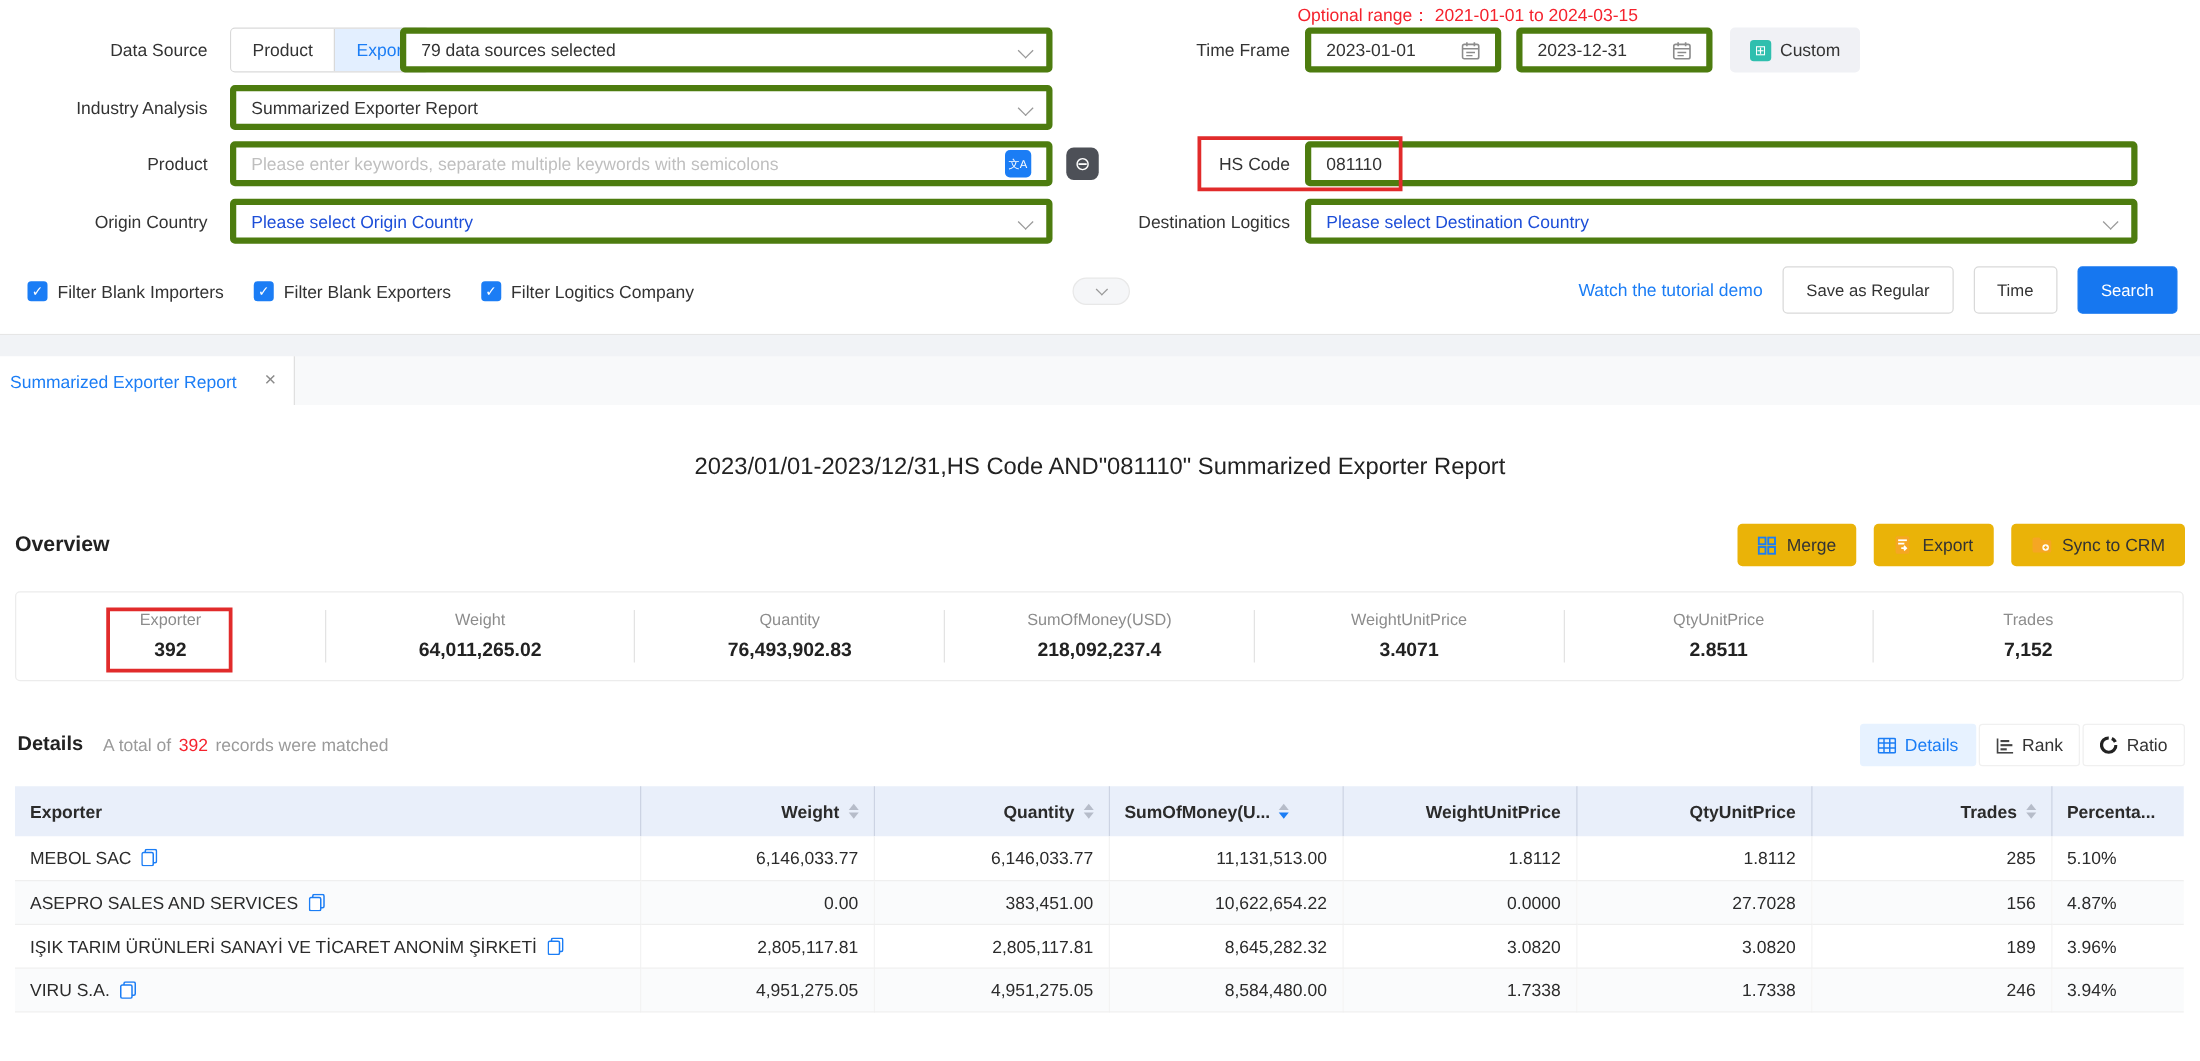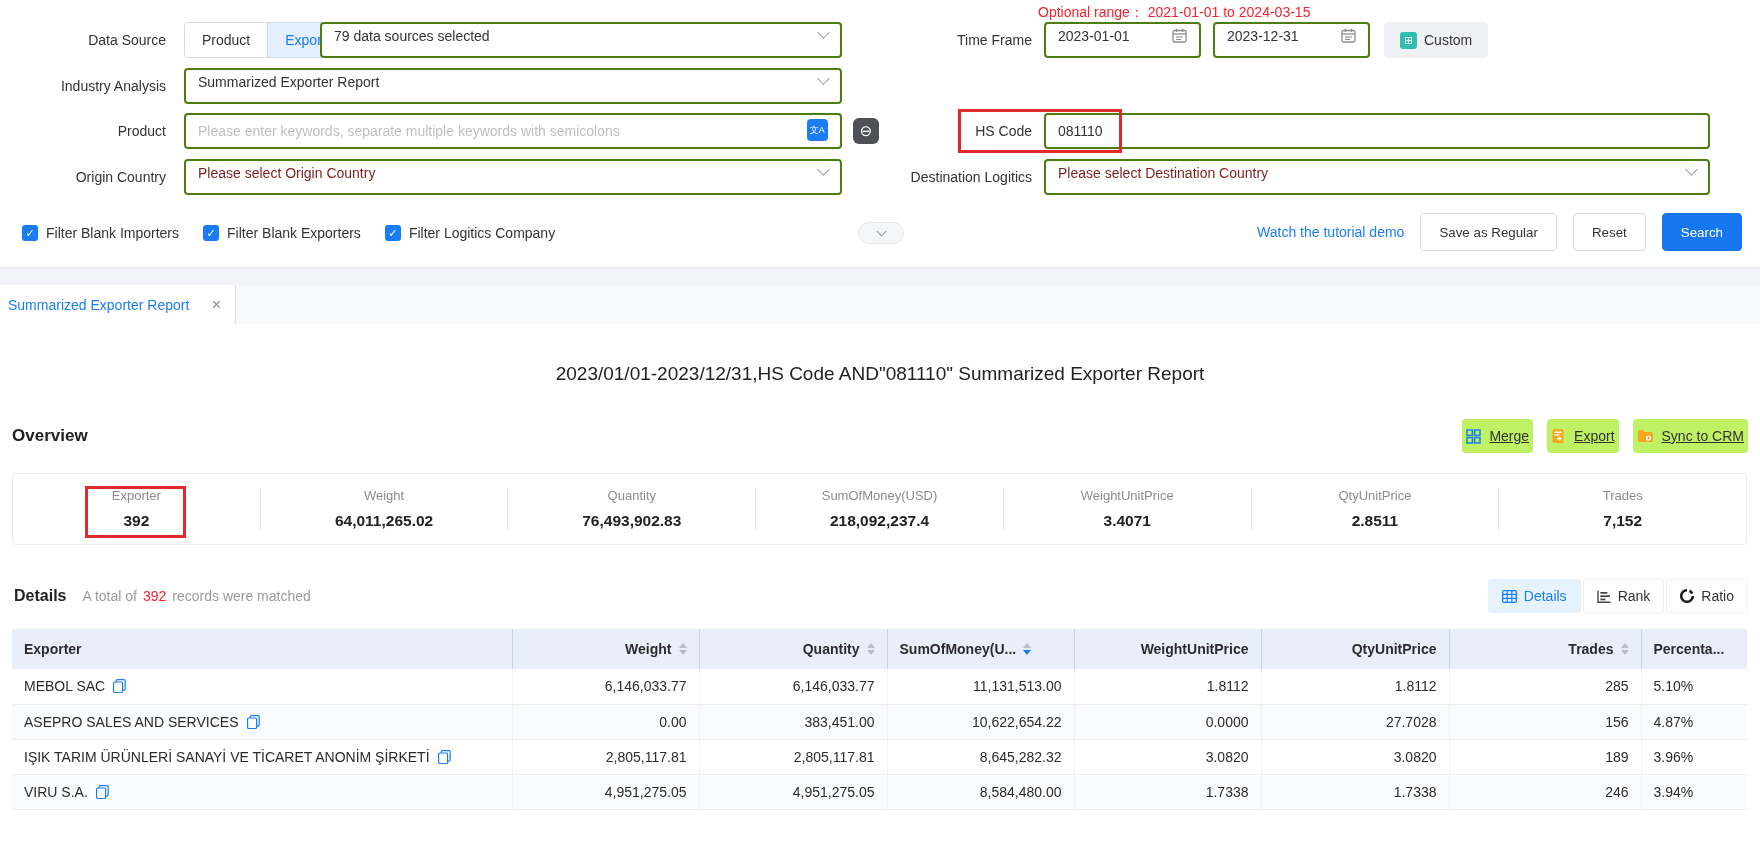--- a/index.html
+++ b/index.html
@@ -7,23 +7,23 @@
     font-family:"Liberation Sans","DejaVu Sans",sans-serif; color:#333; font-size:14px; }
   .topfade { position:absolute; left:0; top:0; width:1760px; height:18px;
     background:linear-gradient(#d7dade,#ffffff); z-index:0; }
 
   
   .filter-panel { position:relative; width:1760px; height:267px; background:#fff; z-index:1; }
   .frow { position:absolute; left:0; width:1760px; height:36px; display:flex; align-items:center; }
   .flabel { position:absolute; width:166px; text-align:right; color:#333; }
   .rlabel { position:absolute; left:820px; width:212px; text-align:right; color:#333; }
   .ctrl { position:absolute; height:36px; display:flex; align-items:center; }
-  .select, .tinput { border:2px solid #4d7c0f; border-radius:4px; background:#fff; height:36px;
-    display:flex; padding:4px 12px; }
-  .ph { color:#7f1d1d; }
+  .select, .tinput { border:5px solid #4d7c0f; border-radius:4px; background:#fff; height:36px;
+    display:flex; align-items:center; padding:4px 12px; }
+  .ph { color:#1d4ed8; }
   .chev { width:9px; height:9px; border-right:1.5px solid #999; border-bottom:1.5px solid #999;
     transform:rotate(45deg); margin-left:auto; flex:0 0 auto; }
   .seg { display:flex; border:1px solid #d9d9d9; border-radius:4px; overflow:hidden; height:36px; }
   .seg div { padding:0 17px; display:flex; align-items:center; cursor:pointer; }
   .seg .on { background:#e3efff; color:#1b7df5; }
   .seg .off { background:#fff; color:#333; border-right:1px solid #d9d9d9; }
   input.real { border:none; outline:none; font:inherit; color:#333; width:100%; background:transparent; }
   input.real::placeholder { color:#bfbfbf; }
   .optrange { position:absolute; left:1038px; top:4px; color:#f5222d; font-size:14px; }
   .calicon { margin-left:auto; flex:0 0 auto; }
@@ -56,22 +56,22 @@
     padding:0 14px 0 8px; border-right:1px solid #e0e0e0; cursor:pointer; }
   .tab .t { color:#1b7df5; }
   .tab .x { color:#8a8a8a; font-size:16px; margin-left:auto; cursor:pointer; }
   .tabrest { position:absolute; left:236px; top:0; right:0; height:39px; background:#f8f9fa; }
 
   
   .report-title { text-align:center; font-size:19px; color:#222; margin:40px 0 0 0; }
   .ovrow { display:flex; align-items:center; margin:34px 12px 0 12px; }
   .ovhead { font-size:17px; font-weight:bold; color:#222; }
   .ovbtns { margin-left:auto; display:flex; gap:14px; }
-  .gbtn { background:#bef264; border-radius:4px; height:34px; padding:0 4px; display:flex;
-    align-items:center; gap:8px; cursor:pointer; color:#333;text-decoration:underline; }
+  .gbtn { background:#eab308; border-radius:4px; height:34px; padding:0 16px; display:flex;
+    align-items:center; gap:8px; cursor:pointer; color:#333; }
 
   .stats { position:relative; margin:20px 12px 0 12px; width:1735px; height:72px; border:1px solid #ececec;
     border-radius:4px; display:flex; align-items:center; }
   .stat { flex:1; display:flex; flex-direction:column; align-items:center; gap:9px; }
   .stat + .stat { border-left:1px solid #e3e3e3; }
   .stat .lb { color:#8c8c8c; font-size:13px; }
   .stat .vl { color:#222; font-size:15.5px; font-weight:bold; }
 
   .detrow { display:flex; align-items:center; margin:34px 12px 0 14px; }
   .dethead { font-size:16px; font-weight:bold; color:#222; }
@@ -219,21 +219,21 @@
       <span class="cbbox">✓</span>
       <span>Filter Logitics Company</span>
     </div>
   </div>
   <div class="expander">
     <span class="chev"></span>
   </div>
   <div class="actions">
     <span class="link">Watch the tutorial demo</span>
     <button class="btn">Save as Regular</button>
-    <button class="btn">Reset</button>
+    <button class="btn">Time</button>
     <button class="btn primary">Search</button>
   </div>
 </div>
 
 <div class="tabbar">
   <div style="position:relative;">
     <div class="tabrest"></div>
     <div class="tab">
       <span class="t">Summarized Exporter Report</span>
       <span class="x">×</span>

